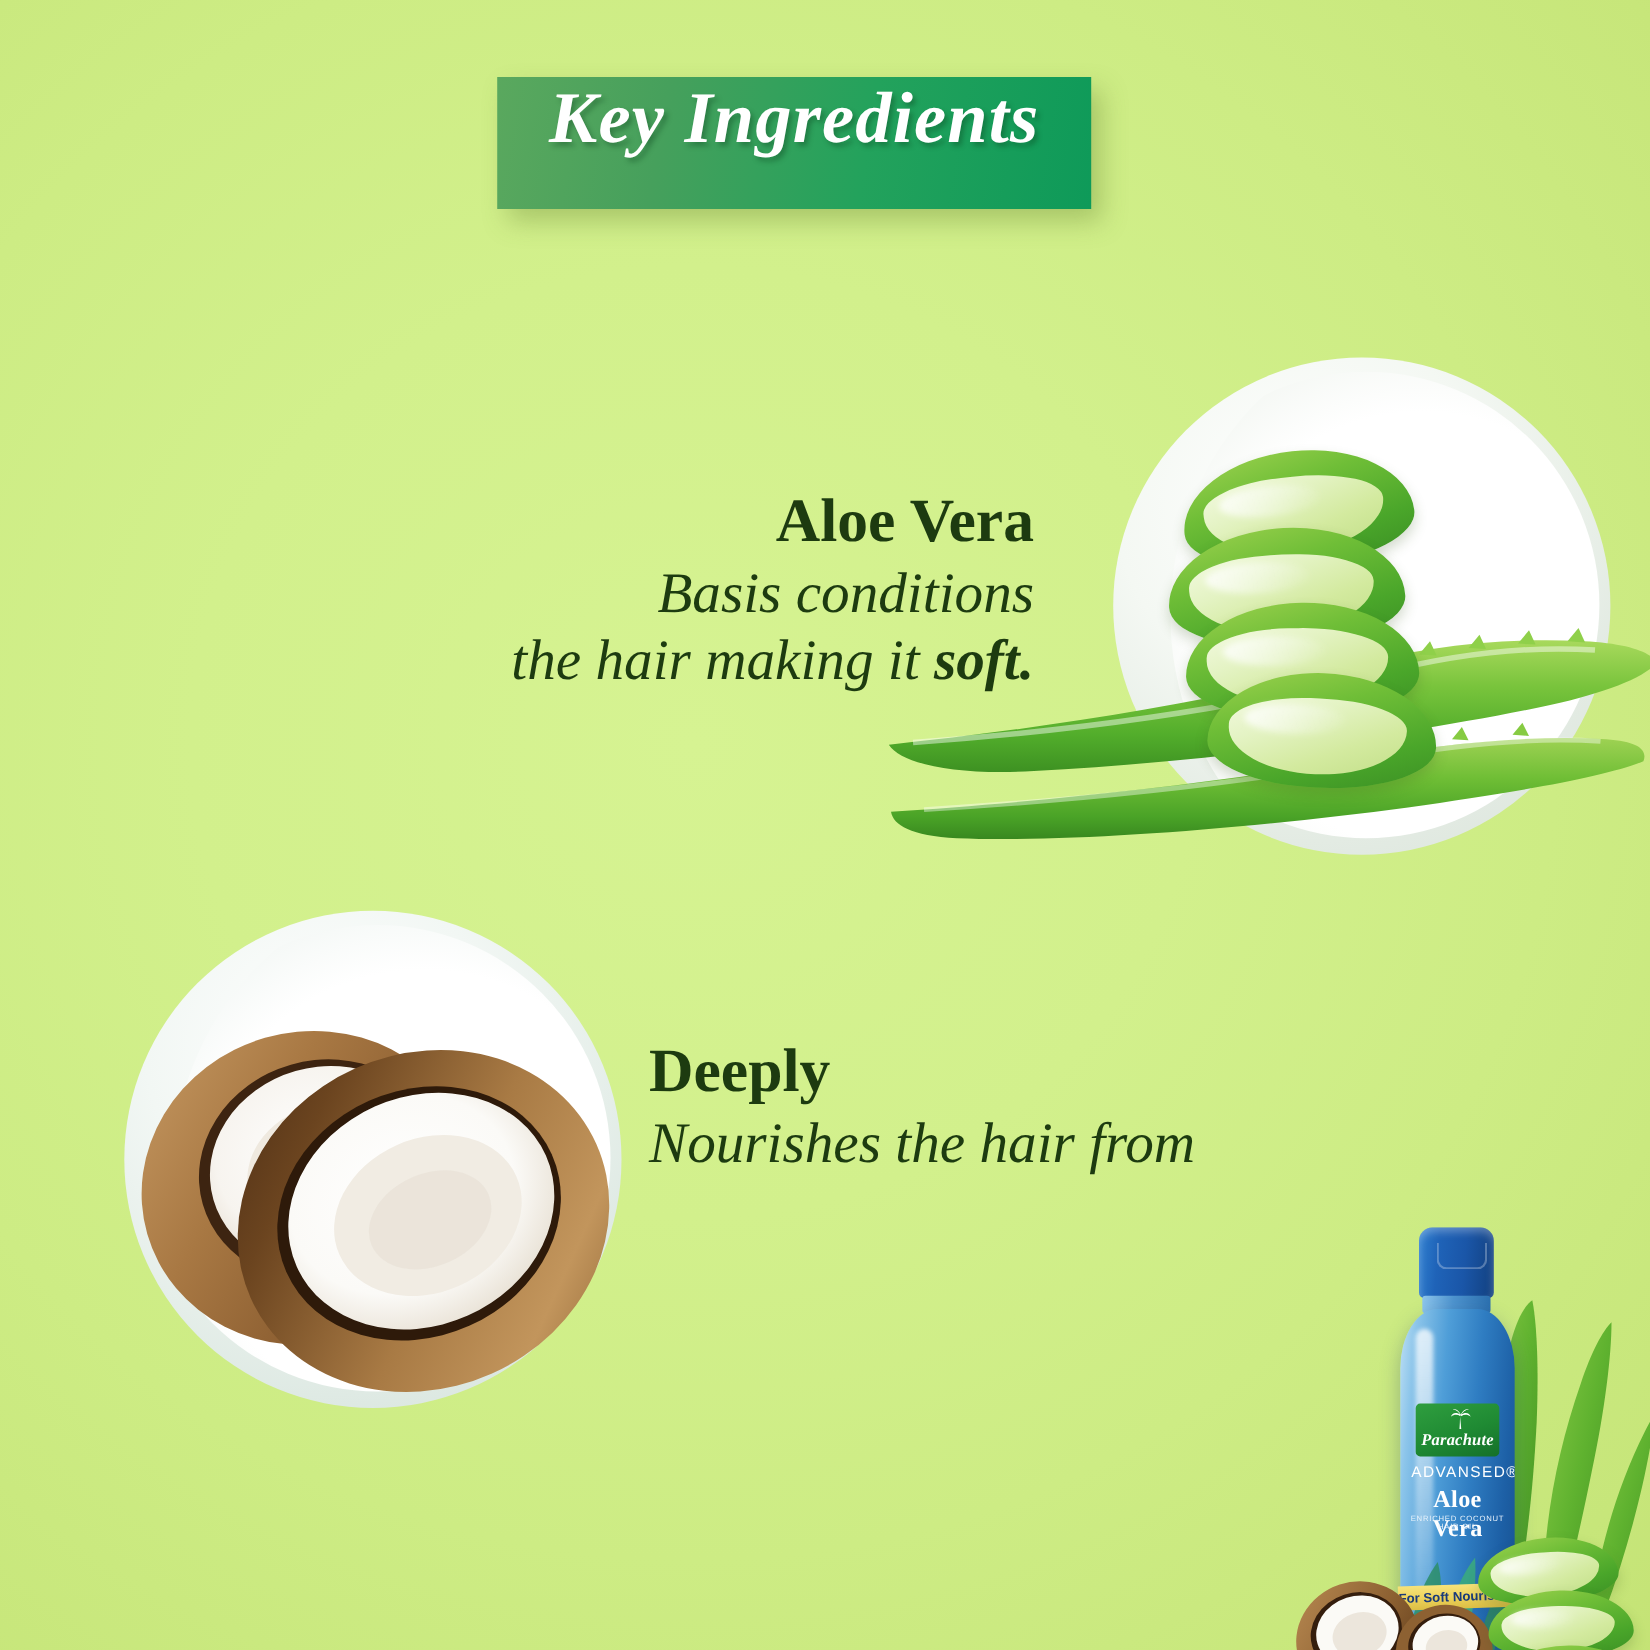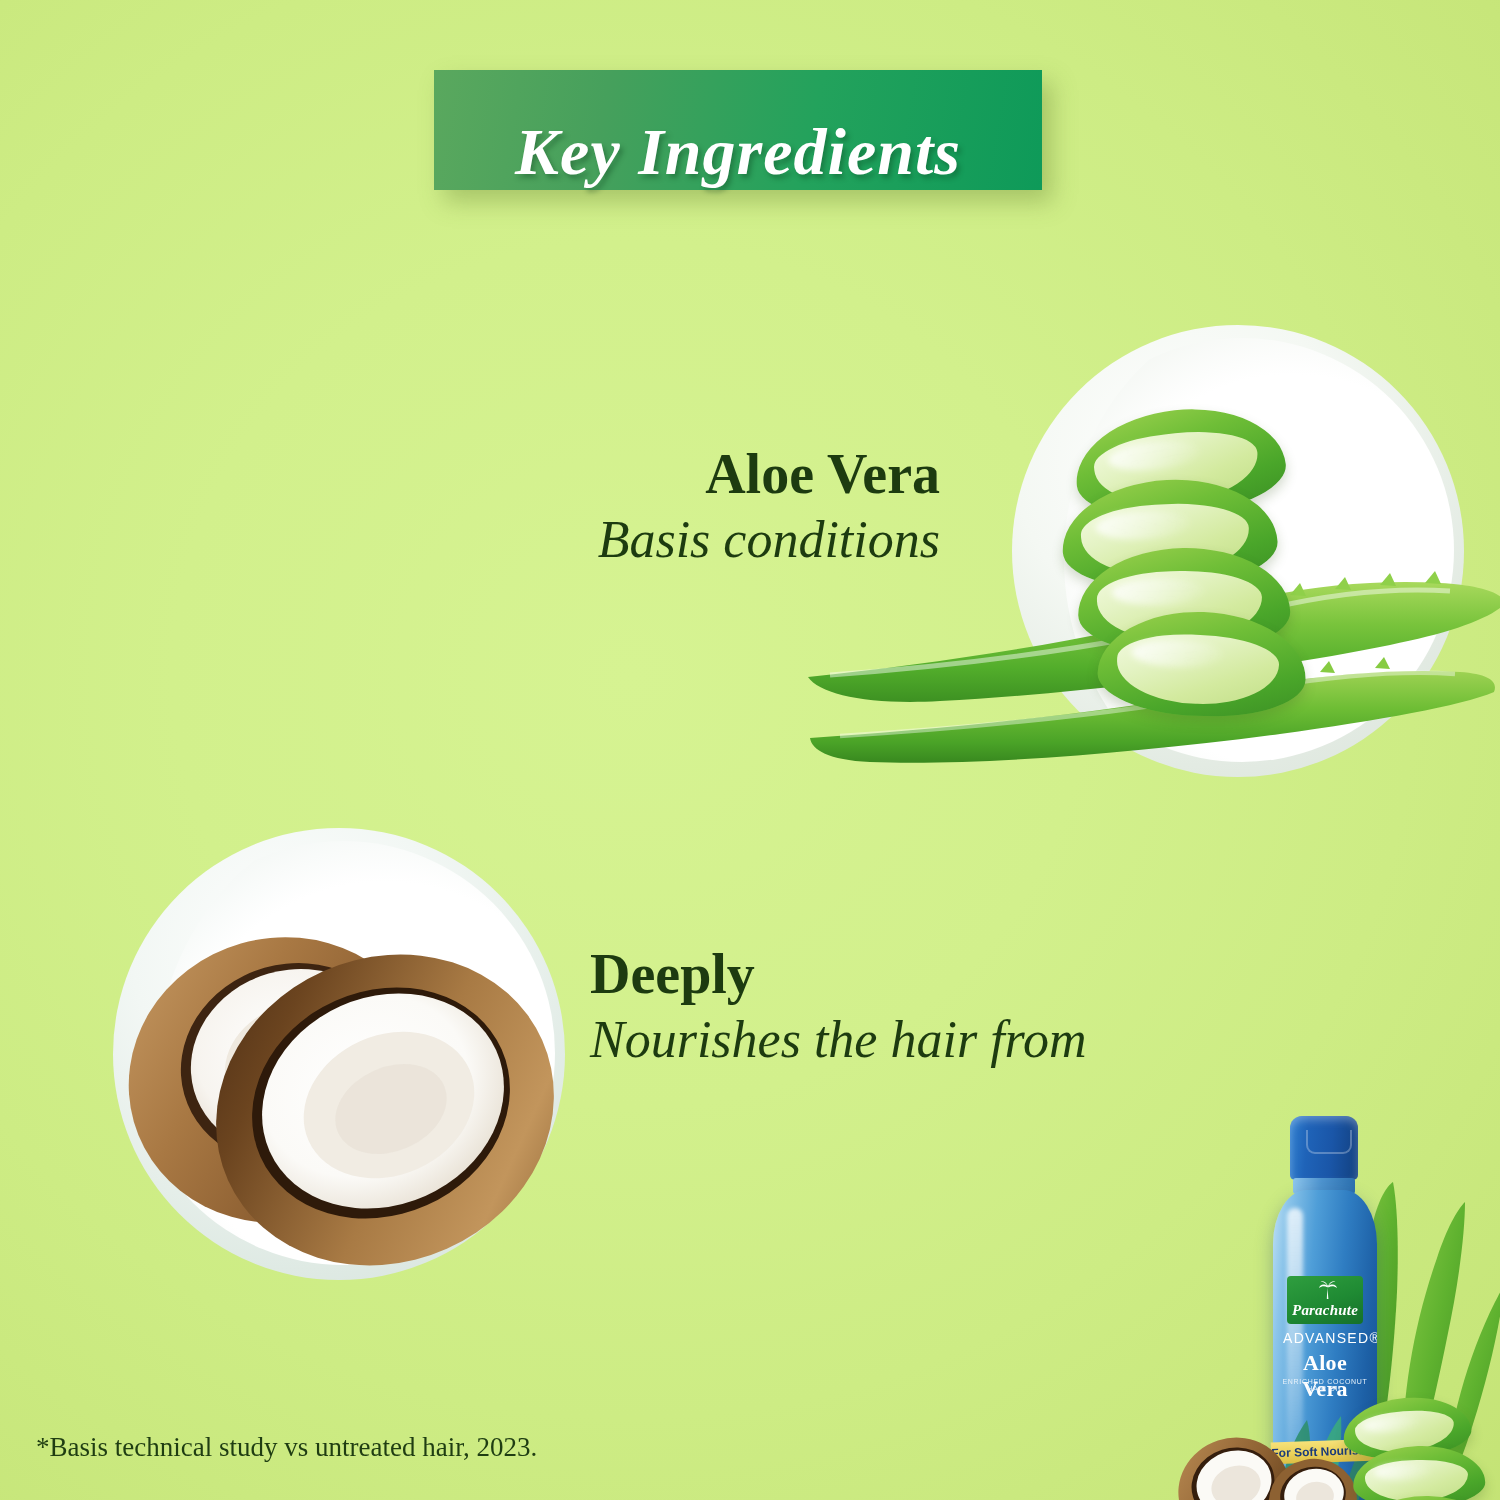--- a/index.html
+++ b/index.html
@@ -18,28 +18,28 @@
         #d6f392 0%,
         #d2f08c 32%,
         #cdec84 55%,
         #c7e67a 78%,
         #c0de6e 100%);
   }
 
   
   #banner {
     position: absolute;
-    left: 434px;
+    left: 452px;
     top: 70px;
-    width: 608px;
+    width: 540px;
     height: 120px;
     background: linear-gradient(100deg, #5aa85e 0%, #46a05c 28%, #23a25c 62%, #0e9a59 100%);
     box-shadow: 10px 12px 22px rgba(90,120,40,0.34);
     display: flex;
-    align-items: flex-end;
+    align-items: flex-start;
     justify-content: center;
   }
   #banner-title {
     color: #ffffff;
     font-size: 66px;
     font-weight: bold;
     font-style: italic;
     letter-spacing: 1px;
     text-shadow: 3px 4px 5px rgba(10,60,25,0.35);
     white-space: nowrap;
@@ -373,20 +373,21 @@
   </div>
   <div class="aloe-slice" style="left:1098px; top:612px; width:208px; height:104px; transform:rotate(2deg);">
     <div class="rind"></div>
       <div class="flesh"></div>
       <div class="gloss"></div>
   </div>
 
   <div id="aloe-text">
     <div class="ing-name">Aloe Vera</div>
     <div class="ing-desc">Basis conditions</div>
+    <div class="ing-desc"><span>the hair making it </span><b>soft.</b></div>
   </div>
 
   <div class="disc" id="coconut-disc"></div>
   <div id="coconut-disc-crescent"></div>
 
   <svg class="coco" style="left:120px; top:930px; width:320px; height:300px;" viewBox="0 0 320 300">
     <defs>
       <linearGradient id="husk1" x1="0" y1="0" x2="1" y2="1">
         <stop offset="0%" stop-color="#c79a63"></stop>
         <stop offset="35%" stop-color="#a87843"></stop>
@@ -511,15 +512,14 @@
         <div class="flesh"></div>
         <div class="gloss"></div>
     </div>
     <div class="aloe-slice" style="left:186px; top:394px; width:134px; height:62px; transform:rotate(1deg);">
       <div class="rind"></div>
         <div class="flesh"></div>
         <div class="gloss"></div>
     </div>
   </div>
 
-  <div id="footnote">*Basis technical study vs untreated hair, 2023.</div>
 
 </div>
 
 </body></html>

